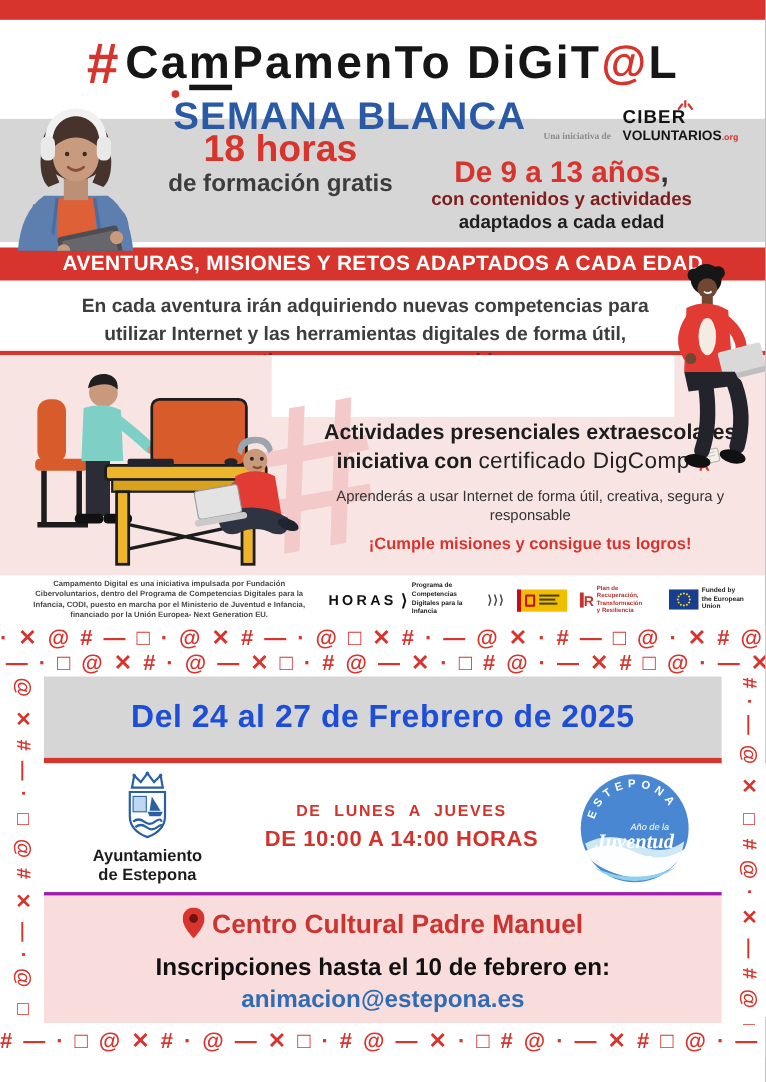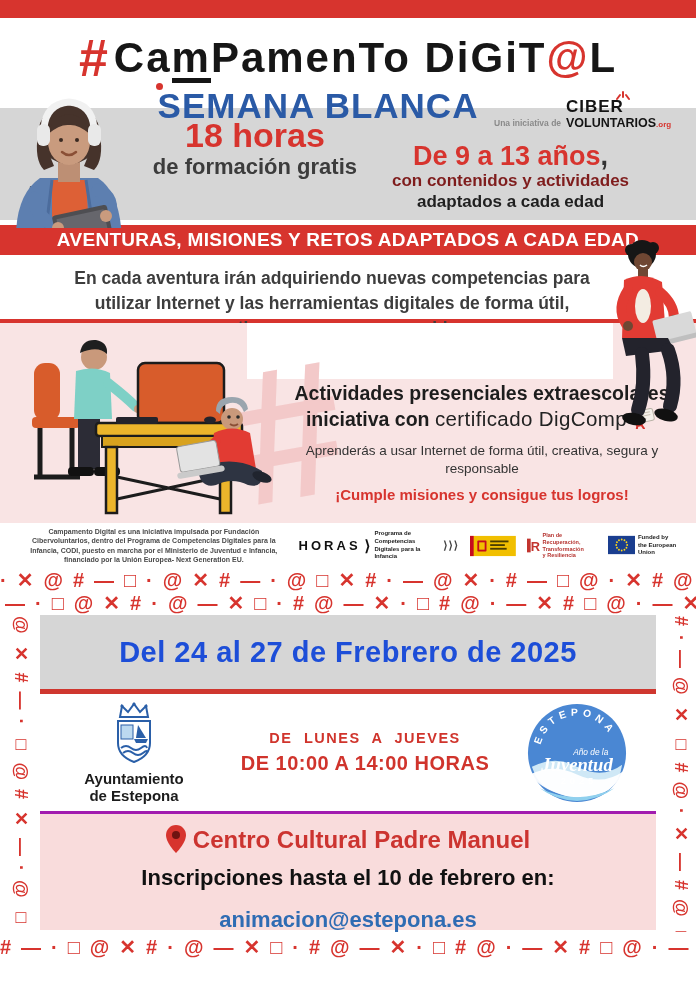--- a/index.html
+++ b/index.html
@@ -8,21 +8,21 @@
   
   .topbar{height:18px;background:#d7342e;}
   .header{position:relative;height:90px;}
   .title-row{text-align:center;padding-top:10px;font-weight:800;font-size:42px;color:#161616;letter-spacing:2px;white-space:nowrap;}
   .t-hash{color:#d7342e;font-size:52px;vertical-align:-4px;margin-right:4px;font-weight:800;}
   .t-a{position:relative;display:inline-block;}
   .t-a::after{content:"";position:absolute;left:40%;bottom:-8px;width:7px;height:7px;border-radius:50%;background:#d7342e;}
   .t-m{display:inline-block;border-bottom:5px solid #151515;line-height:0.95;}
   .t-at{color:#d7342e;}
   .semana{position:absolute;left:150px;width:336px;top:68px;text-align:center;color:#2a5aa6;font-weight:800;font-size:35px;letter-spacing:1px;}
-  .initiative{position:absolute;left:494px;top:100px;font-size:8.5px;color:#8a8a8a;font-weight:600;}
+  .initiative{position:absolute;left:494px;top:100px;font-size:8.5px;color:#8a8a8a;font-weight:600;font-family:Liberation Serif, serif;}
   .brand{position:absolute;left:566px;top:80px;line-height:1;}
   .brand-l1{font-size:17px;font-weight:800;color:#141414;letter-spacing:1px;}
   .brand-l2{font-size:12.5px;font-weight:800;color:#141414;margin-top:2px;}
   .brand-org{font-size:8px;color:#d7342e;font-weight:700;}
   .sparkle{position:absolute;left:48px;top:-9px;}
   .girl{position:absolute;left:0;top:94px;width:138px;height:134px;z-index:5;}
   
   .grayband{height:112px;background:#d6d6d6;display:flex;padding-left:73px;box-sizing:border-box;justify-content:center;}
   .col18{width:230px;text-align:center;padding-top:10px;}
   .h18{color:#d7342e;font-size:34px;font-weight:800;line-height:1.05;}
@@ -85,21 +85,21 @@
   .org-name{font-size:15px;color:#1c1c1c;font-weight:700;line-height:1.12;margin-top:2px;}
   .sched{text-align:center;flex:1;}
   .days{color:#d0342c;font-size:14.5px;font-weight:800;letter-spacing:1.5px;word-spacing:6px;}
   .hours{color:#d0342c;font-size:20px;font-weight:800;margin-top:6px;letter-spacing:0.5px;}
   .youth{margin-right:4px;}
   .venueband{position:absolute;left:40px;right:40px;top:243px;height:119px;background:#f9dcdc;
              border-top:3px solid #a21caf;text-align:center;padding-top:11px;box-sizing:border-box;}
   .venue{color:#cc3430;font-size:24px;font-weight:800;}
   .pin{vertical-align:-5px;margin-right:7px;}
   .register{color:#111;font-size:22px;font-weight:800;margin-top:11px;}
-  .email{color:#2f6cb3;font-size:22px;font-weight:800;margin-top:16px;cursor:pointer;}
+  .email{color:#2f6cb3;font-size:22px;font-weight:800;margin-top:3px;cursor:pointer;}
 </style>
 </head>
 <body>
 
 <div class="poster">
 
   <div class="topbar"></div>
 
   <div class="header">
     <div class="title-row"><span class="t-hash">#</span><span>C</span><span class="t-a">a</span><span class="t-m">m</span><span>PamenTo</span><span> DiGiT</span><span class="t-at">@</span><span>L</span></div>

